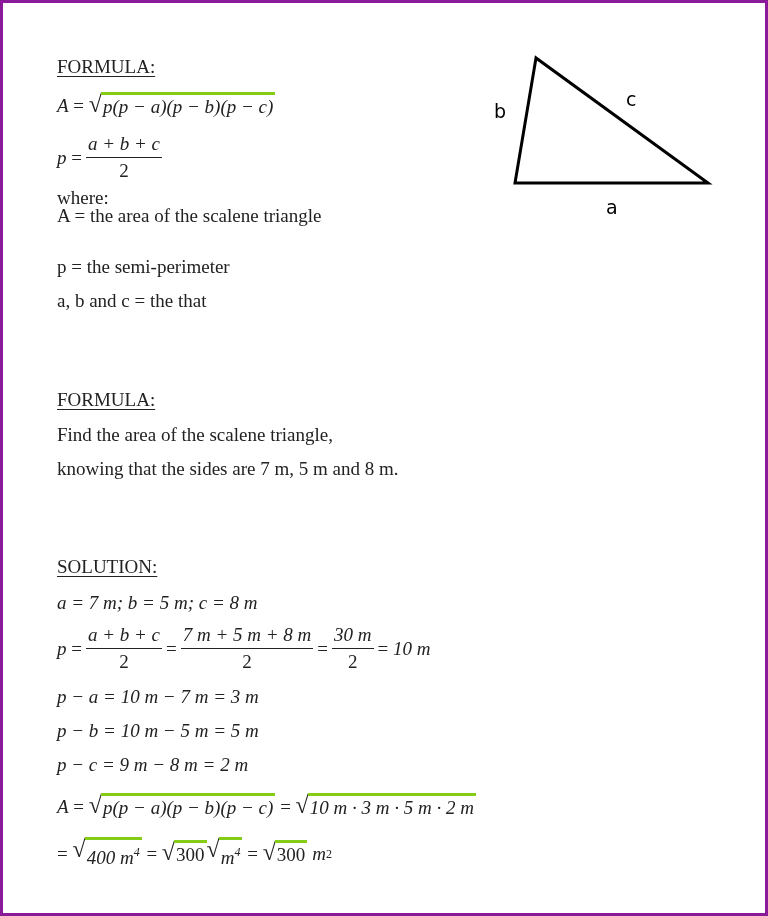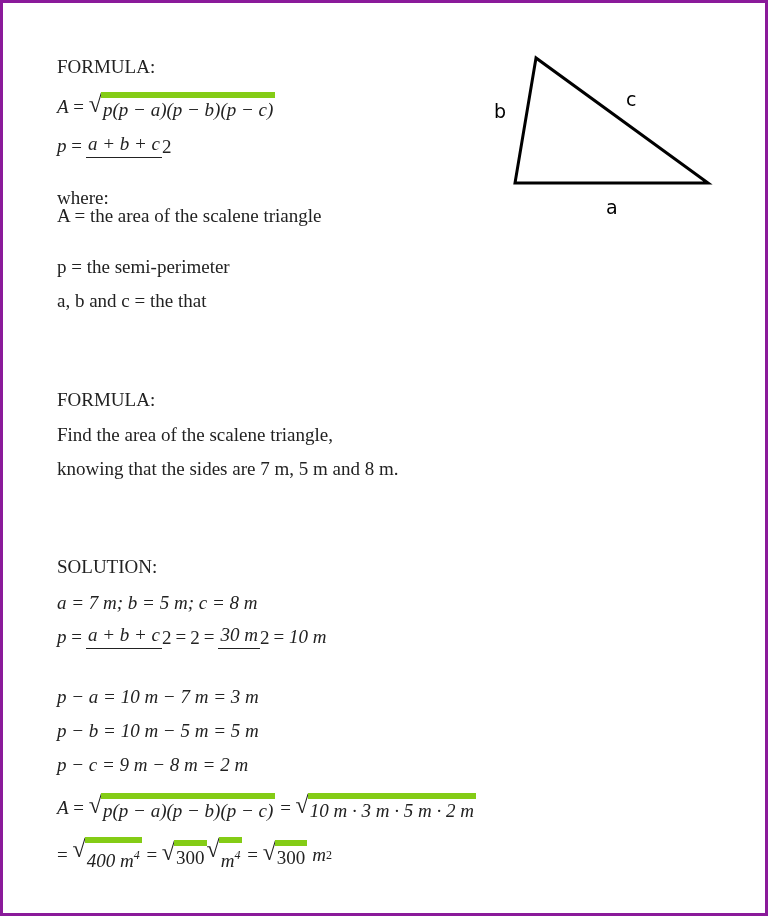--- a/index.html
+++ b/index.html
@@ -11,33 +11,33 @@
   }
   .frame {
     position: absolute; left: 0; top: 0; width: 768px; height: 916px;
     box-sizing: border-box; border: 3px solid #8a1a9a;
   }
   .line {
     position: absolute; left: 57px;
     font-size: 19px; line-height: 24px; white-space: nowrap;
     font-family: "Liberation Serif", "DejaVu Serif", serif;
   }
-  .heading { text-decoration-thickness: 1px; text-underline-offset: 3px; }
+  .heading { text-decoration: underline; text-decoration-thickness: 1px; text-underline-offset: 3px; }
   .m { font-style: italic; }
   .up { font-style: normal; }
   .eq { display: inline-flex; align-items: center; white-space: nowrap; }
   .frac {
-    display: inline-flex; flex-direction: row; align-items: center;
+    display: inline-flex; flex-direction: column; align-items: center;
     vertical-align: middle; margin: 0 4px;
   }
   .frac .num { padding: 0 2px 2px; border-bottom: 1px solid #222; line-height: 22px; }
   .frac .den { padding-top: 2px; line-height: 22px; }
   .sqrt { display: inline-flex; align-items: stretch; }
   .sqrt .rad { font-size: 24px; line-height: 24px; margin-right: -1px; }
-  .sqrt .body { border-top: 6px solid #84cc16; padding: 0 2px; line-height: 24px; }
+  .sqrt .body { border-top: 3px solid #84cc16; padding: 0 2px; line-height: 24px; }
   sup { font-size: 12px; vertical-align: 8px; }
   .sp { display: inline-block; width: 5px; }
   .tri-label {
     position: absolute; font-family: "DejaVu Sans", sans-serif; font-size: 19px; color: #000;
   }
 </style>
 </head>
 <body>
 
 <div class="frame"></div>
@@ -83,20 +83,21 @@
 
 <div class="line eq m" style="top:624px">
   <span>p</span>
   <span class="up">&nbsp;=</span>
   <span class="frac">
       <span class="num">a + b + c</span>
       <span class="den up">2</span>
     </span>
   <span class="up">=</span>
   <span class="frac">
+      <span class="num">7 m + 5 m + 8 m</span>
       <span class="den up">2</span>
     </span>
   <span class="up">=</span>
   <span class="frac">
       <span class="num">30 m</span>
       <span class="den up">2</span>
     </span>
   <span class="up">=&nbsp;</span>
   <span>10 m</span>
 </div>

